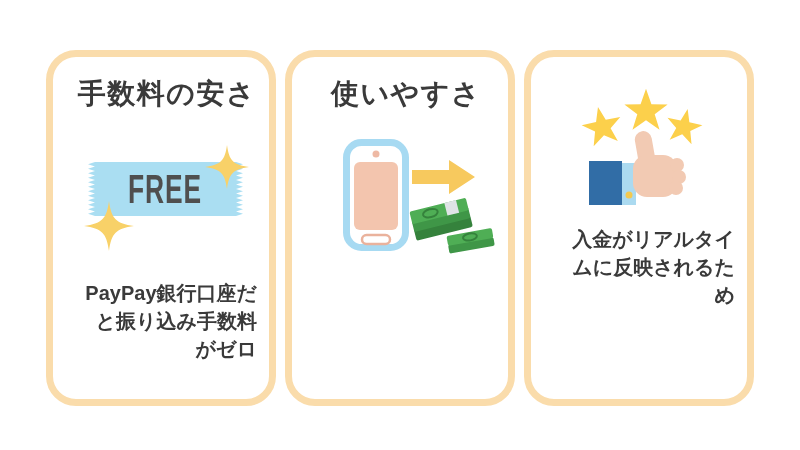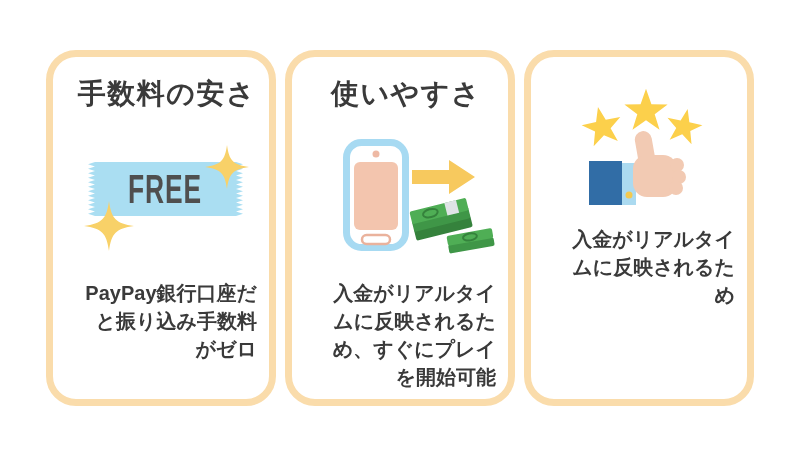--- a/index.html
+++ b/index.html
@@ -140,21 +140,20 @@
             <rect x="40" y="14" width="12" height="13" fill="#dfe3e6"></rect>
             <ellipse cx="24" cy="20.5" rx="7.5" ry="4" fill="none" stroke="#35823c" stroke-width="2"></ellipse>
           </g>
           <g transform="rotate(-10 62 52)">
             <rect x="40" y="50" width="46" height="9" rx="2" fill="#3f9647"></rect>
             <rect x="40" y="41" width="46" height="10" rx="2" fill="#4fae55"></rect>
             <ellipse cx="63" cy="46" rx="7" ry="3.5" fill="none" stroke="#35823c" stroke-width="2"></ellipse>
           </g>
         </svg>
       </div>
-      <p class="card-desc">入金がリアルタイムに反映されるため、すぐにプレイを開始可能</p>
     </div>
 
     <div class="card">
       <div class="icon-area">
         <svg class="star star-left" viewBox="0 0 100 100">
           <polygon points="50,4 61.8,37.5 97,38 68.9,59.5 79.4,93 50,72.5 20.6,93 31.1,59.5 3,38 38.2,37.5" fill="#fcd04b"></polygon>
         </svg>
         <svg class="star star-mid" viewBox="0 0 100 100">
           <polygon points="50,4 61.8,37.5 97,38 68.9,59.5 79.4,93 50,72.5 20.6,93 31.1,59.5 3,38 38.2,37.5" fill="#fcd04b"></polygon>
         </svg>

